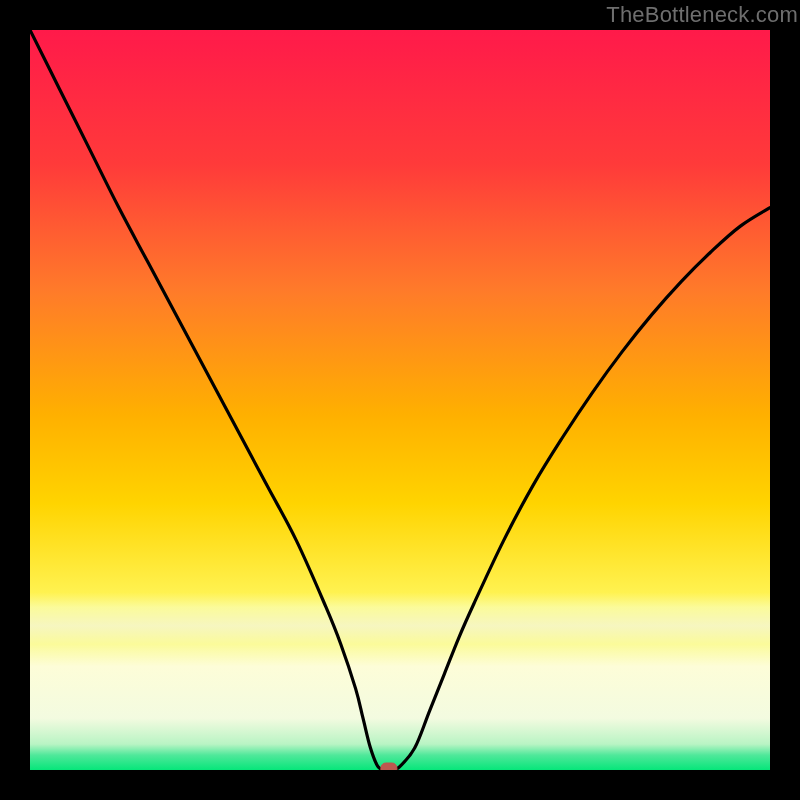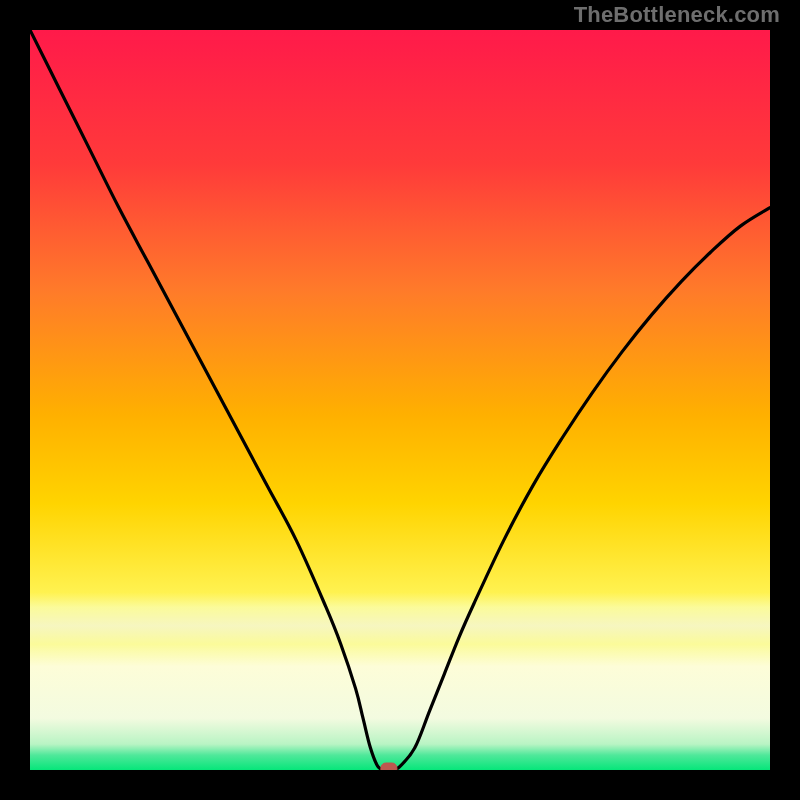--- a/index.html
+++ b/index.html
@@ -13,24 +13,24 @@
   }
   .frame {
     position: relative;
     width: 800px;
     height: 800px;
     background: #000;
   }
   .watermark {
     position: absolute;
     top: 2px;
-    right: 20px;
+    right: 2px;
     color: #6e6e6e;
     font-size: 22px;
-    font-weight: 700;
+    font-weight: 400;
     letter-spacing: 0.2px;
     z-index: 5;
     user-select: none;
   }
   
   .plot {
     position: absolute;
     left: 30px;
     top: 30px;
     width: 740px;

